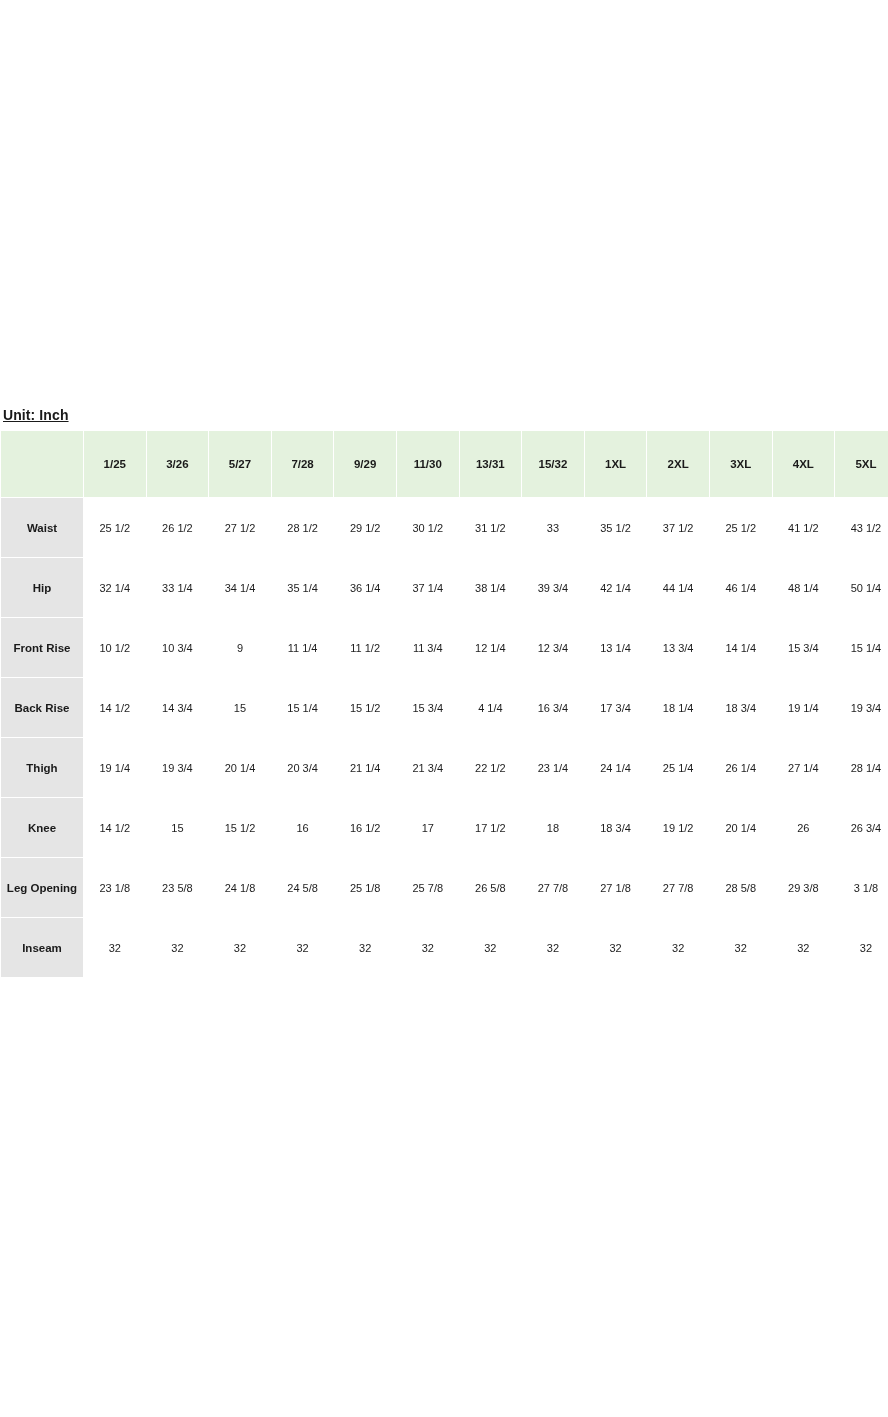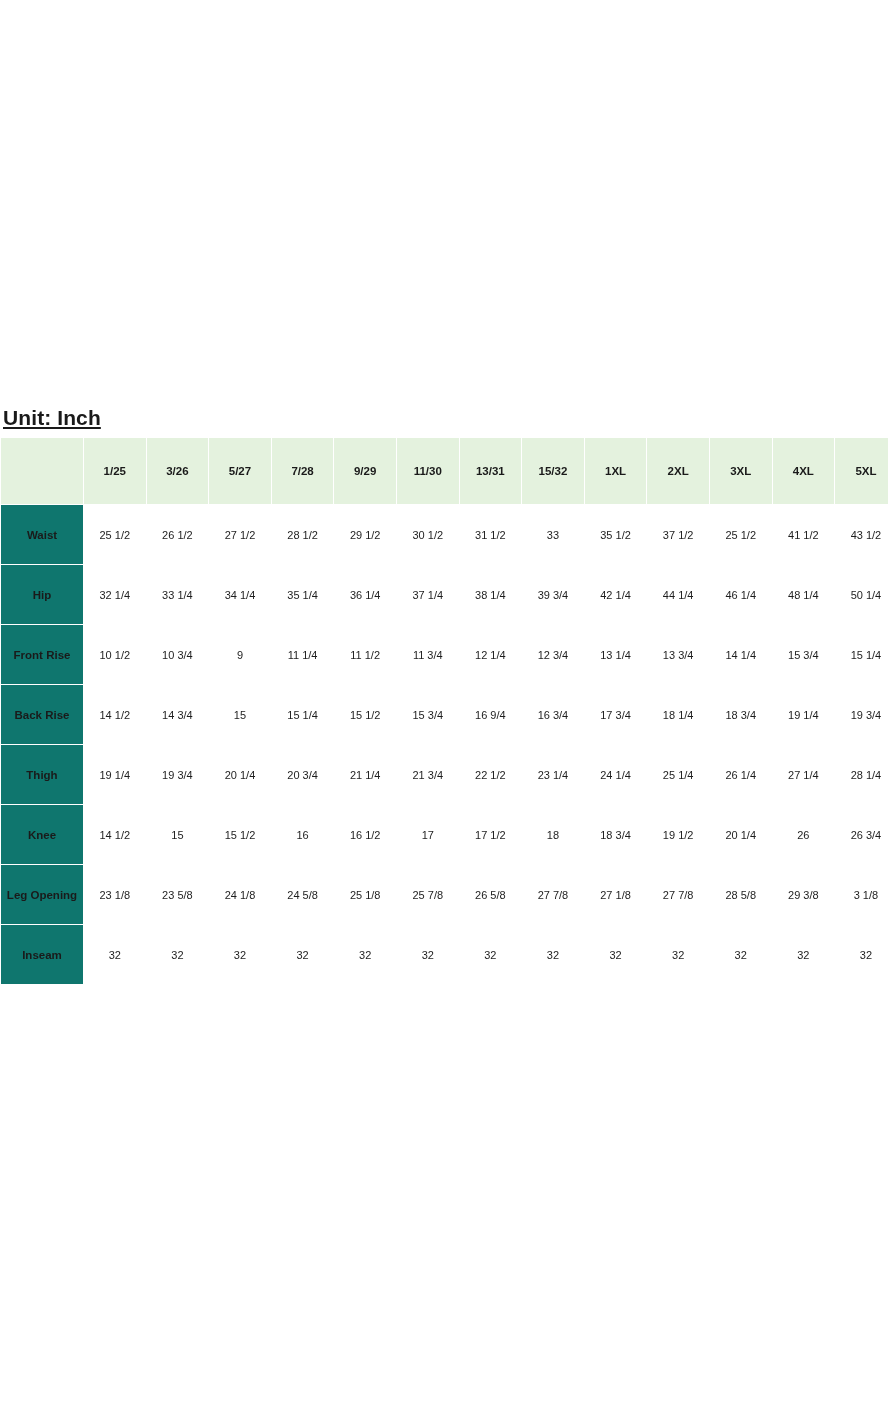--- a/index.html
+++ b/index.html
@@ -17,21 +17,21 @@
   }
 
   #chart-wrap {
     position: absolute;
     left: 0;
     top: 406px;
     width: 888px;
   }
 
   #unit-title {
-    font-size: 21px;
+    font-size: 14px;
     font-weight: bold;
     color: #1a1a1a;
     text-decoration: underline;
     letter-spacing: 0.1px;
     padding: 0 0 7px 3px;
     display: inline-block;
   }
 
   table.size-table {
     border-collapse: separate;
@@ -62,21 +62,21 @@
     font-weight: bold;
     font-size: 11.5px;
   }
   table.size-table thead th.corner-cell {
     background: #e4f2de;
   }
 
   
   table.size-table tbody th.row-label {
     height: 59px;
-    background: #0f766e;
+    background: #e5e5e5;
     font-weight: bold;
     font-size: 11.5px;
     color: #1a1a1a;
   }
 
   
   table.size-table tbody td.value-cell {
     background: #ffffff;
     font-weight: normal;
     font-size: 11px;
@@ -175,21 +175,21 @@
           <td class="value-cell">15 1/4</td>
         </tr>
         <tr>
           <th class="row-label">Back Rise</th>
           <td class="value-cell">14 1/2</td>
           <td class="value-cell">14 3/4</td>
           <td class="value-cell">15</td>
           <td class="value-cell">15 1/4</td>
           <td class="value-cell">15 1/2</td>
           <td class="value-cell">15 3/4</td>
-          <td class="value-cell">16 9/4</td>
+          <td class="value-cell">4 1/4</td>
           <td class="value-cell">16 3/4</td>
           <td class="value-cell">17 3/4</td>
           <td class="value-cell">18 1/4</td>
           <td class="value-cell">18 3/4</td>
           <td class="value-cell">19 1/4</td>
           <td class="value-cell">19 3/4</td>
         </tr>
         <tr>
           <th class="row-label">Thigh</th>
           <td class="value-cell">19 1/4</td>

